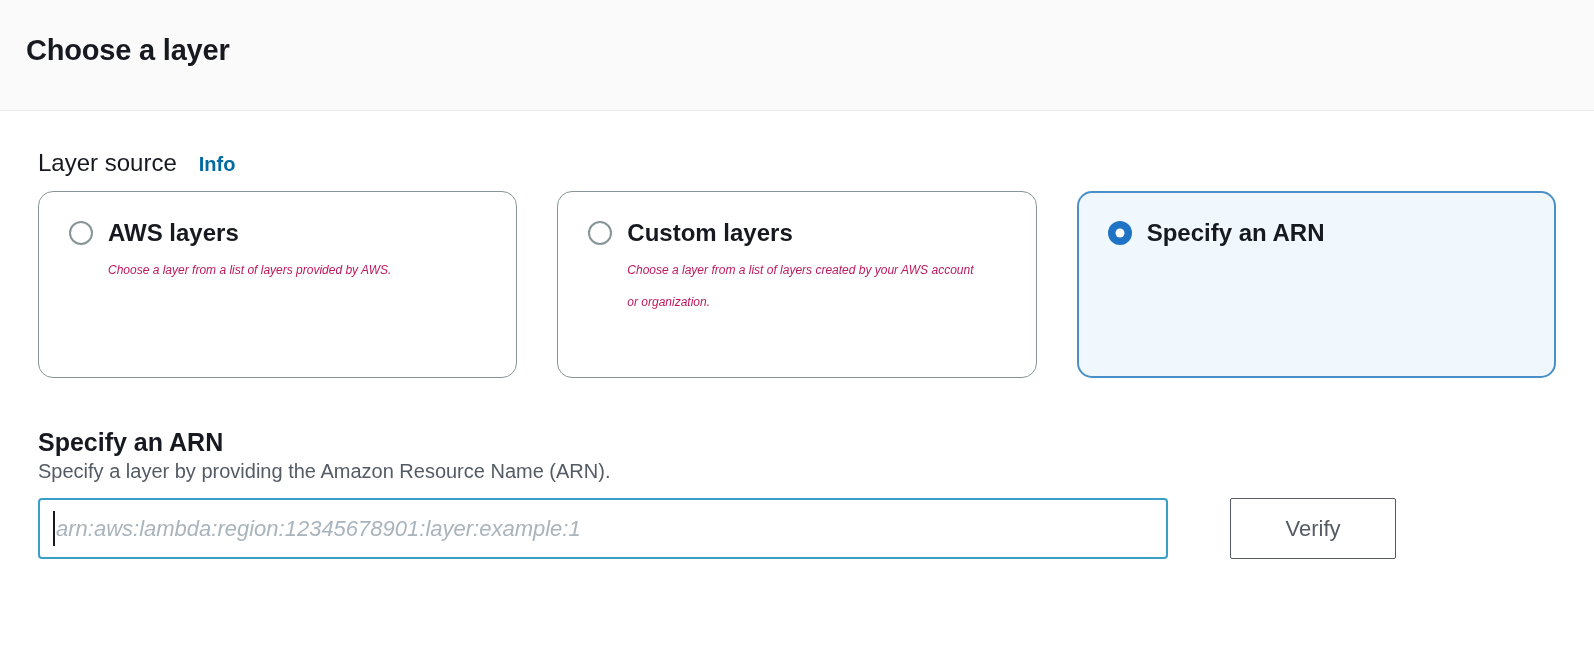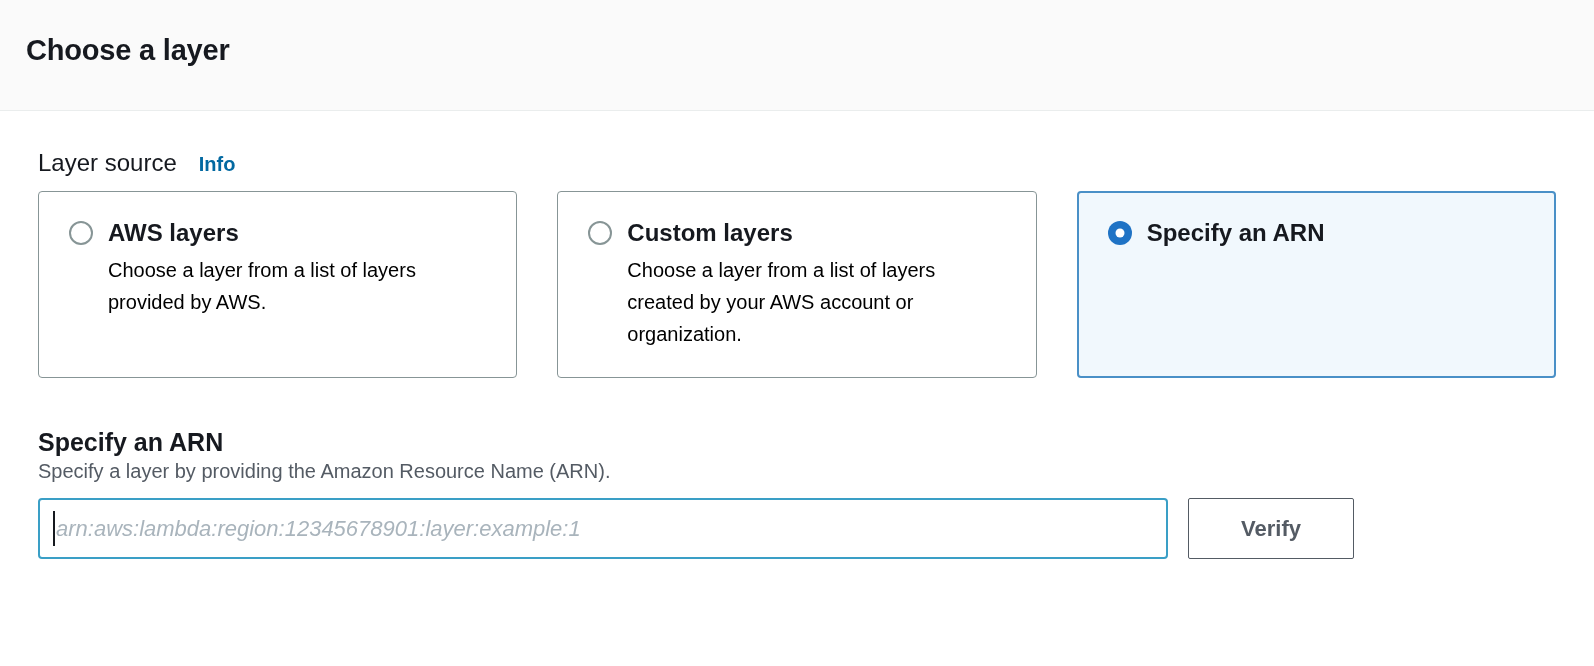--- a/index.html
+++ b/index.html
@@ -36,21 +36,21 @@
     max-width:1462px;
   }
   .inline-link { color:#2b7cc4; text-decoration:none; cursor:pointer; }
 
   .cards { display:flex; gap:40px; margin-top:14px; width:1518px; }
   .card {
     flex:1 1 0;
     min-height:187px;
     background:#ffffff;
     border:1px solid #879596;
-    border-radius:4px;
+    border-radius:15px;
     padding:27px 28px 20px 30px;
     cursor:pointer;
   }
   .card.selected {
     border:2px solid #4a90c7;
     background:#f1f8fd;
     padding:26px 27px 19px 29px;
   }
   .card-head { display:flex; align-items:center; gap:15px; }
   .radio {
@@ -68,29 +68,30 @@
     content:"";
     position:absolute; top:50%; left:50%;
     width:9px; height:9px;
     transform:translate(-50%,-50%);
     border-radius:50%;
     background:#ffffff;
   }
   .card-title { font-size:24px; font-weight:700; color:#16191f; }
   .card-desc {
     margin:7px 0 0 39px;
-    font-size:20px; line-height:32px;
-    color:#000000;
+    font-size:12px; line-height:32px;
+    color:#be185d;
     max-width:360px;
+    font-style:italic;
   }
 
   .arn-heading { margin-top:50px; font-size:25px; color:#16191f; }
   .arn-desc { margin-top:3px; font-size:20px; color:#545b64; }
 
-  .input-row { display:flex; gap:20px; margin-top:15px; align-items:flex-end; }
+  .input-row { display:flex; gap:62px; margin-top:15px; align-items:flex-end; }
   .arn-input-wrap { position:relative; width:1130px; }
   .arn-input {
     width:100%; height:61px;
     border:2px solid #3a9fc6;
     border-radius:4px;
     padding:0 16px;
     font-family:"Liberation Sans","DejaVu Sans",sans-serif;
     font-size:22px;
     color:#16191f;
     outline:none;
@@ -102,21 +103,21 @@
     width:2px; height:35px;
     background:#16191f;
   }
   .verify-btn {
     width:166px; height:61px;
     background:#ffffff;
     border:1px solid #545b64;
     border-radius:2px;
     color:#545b64;
     font-family:"Liberation Sans","DejaVu Sans",sans-serif;
-    font-size:22px; font-weight:700;
+    font-size:22px; font-weight:400;
     cursor:pointer;
   }
 </style>
 </head>
 <body>
 
 <div class="panel-header">
   <h1 class="panel-title">Choose a layer</h1>
 </div>
 

